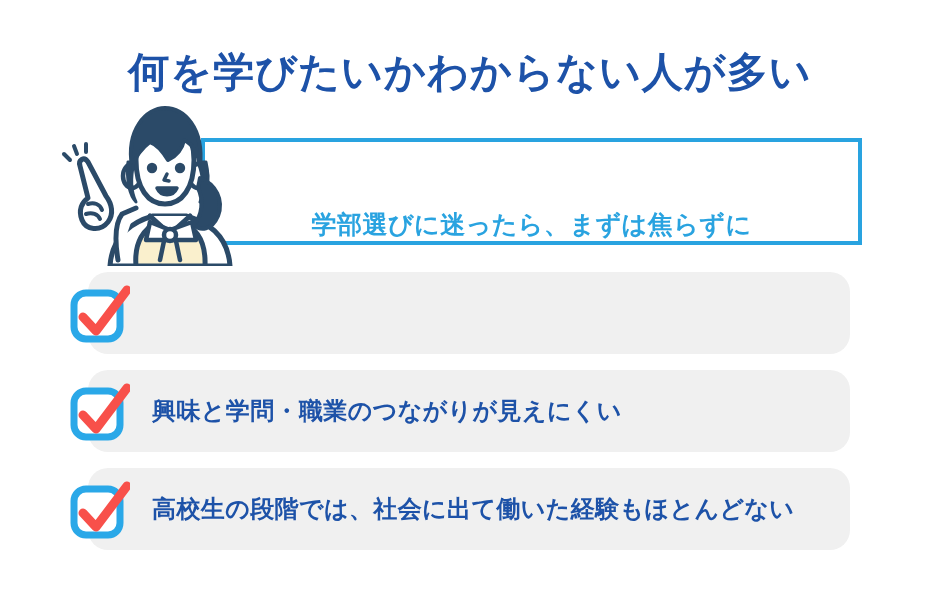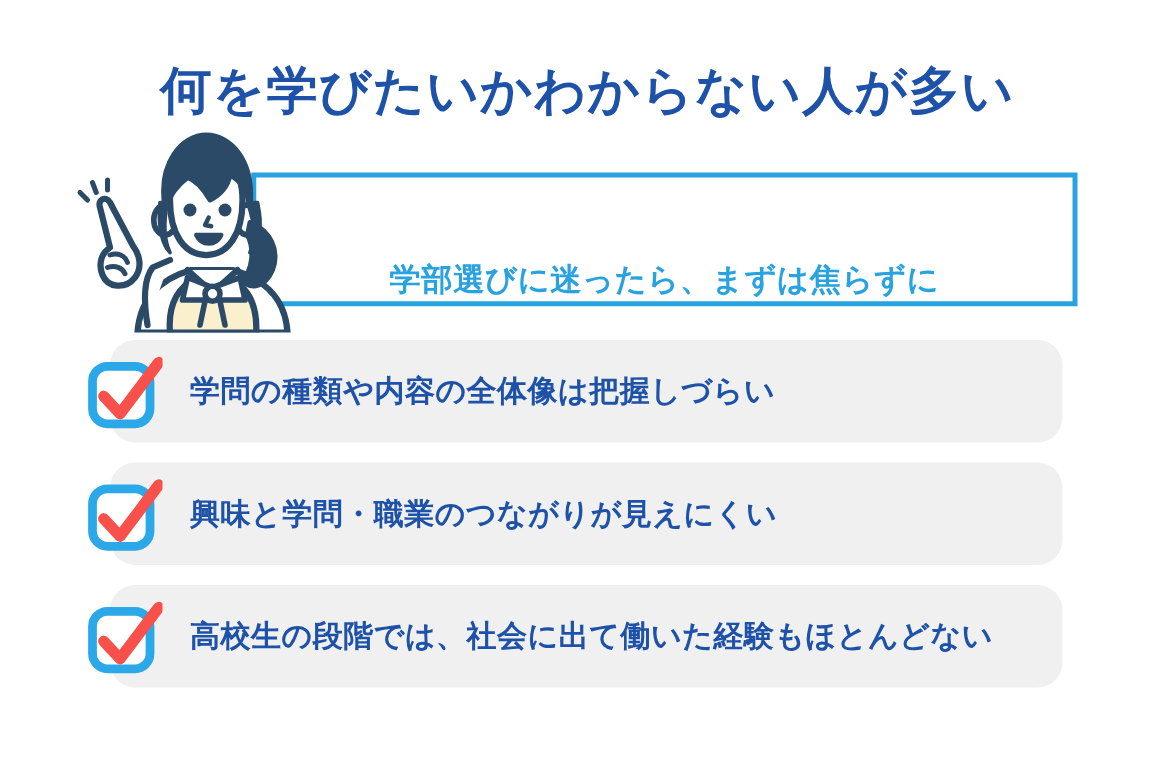--- a/index.html
+++ b/index.html
@@ -193,21 +193,20 @@
   <div class="checklist">
 
     <div class="check-row">
       <div class="row-bg"></div>
       <div class="checkbox">
         <svg width="60" height="60" viewBox="0 0 60 60" xmlns="http://www.w3.org/2000/svg">
           <rect x="4" y="8" width="46" height="46" rx="12" ry="12" fill="#ffffff" stroke="#2aa8e8" stroke-width="7"></rect>
           <path d="M13 32 L26 46 L57 5" fill="none" stroke="#f8504a" stroke-width="9" stroke-linecap="round" stroke-linejoin="round"></path>
         </svg>
       </div>
-      <div class="row-label">学問の種類や内容の全体像は把握しづらい</div>
     </div>
 
     <div class="check-row">
       <div class="row-bg"></div>
       <div class="checkbox">
         <svg width="60" height="60" viewBox="0 0 60 60" xmlns="http://www.w3.org/2000/svg">
           <rect x="4" y="8" width="46" height="46" rx="12" ry="12" fill="#ffffff" stroke="#2aa8e8" stroke-width="7"></rect>
           <path d="M13 32 L26 46 L57 5" fill="none" stroke="#f8504a" stroke-width="9" stroke-linecap="round" stroke-linejoin="round"></path>
         </svg>
       </div>

